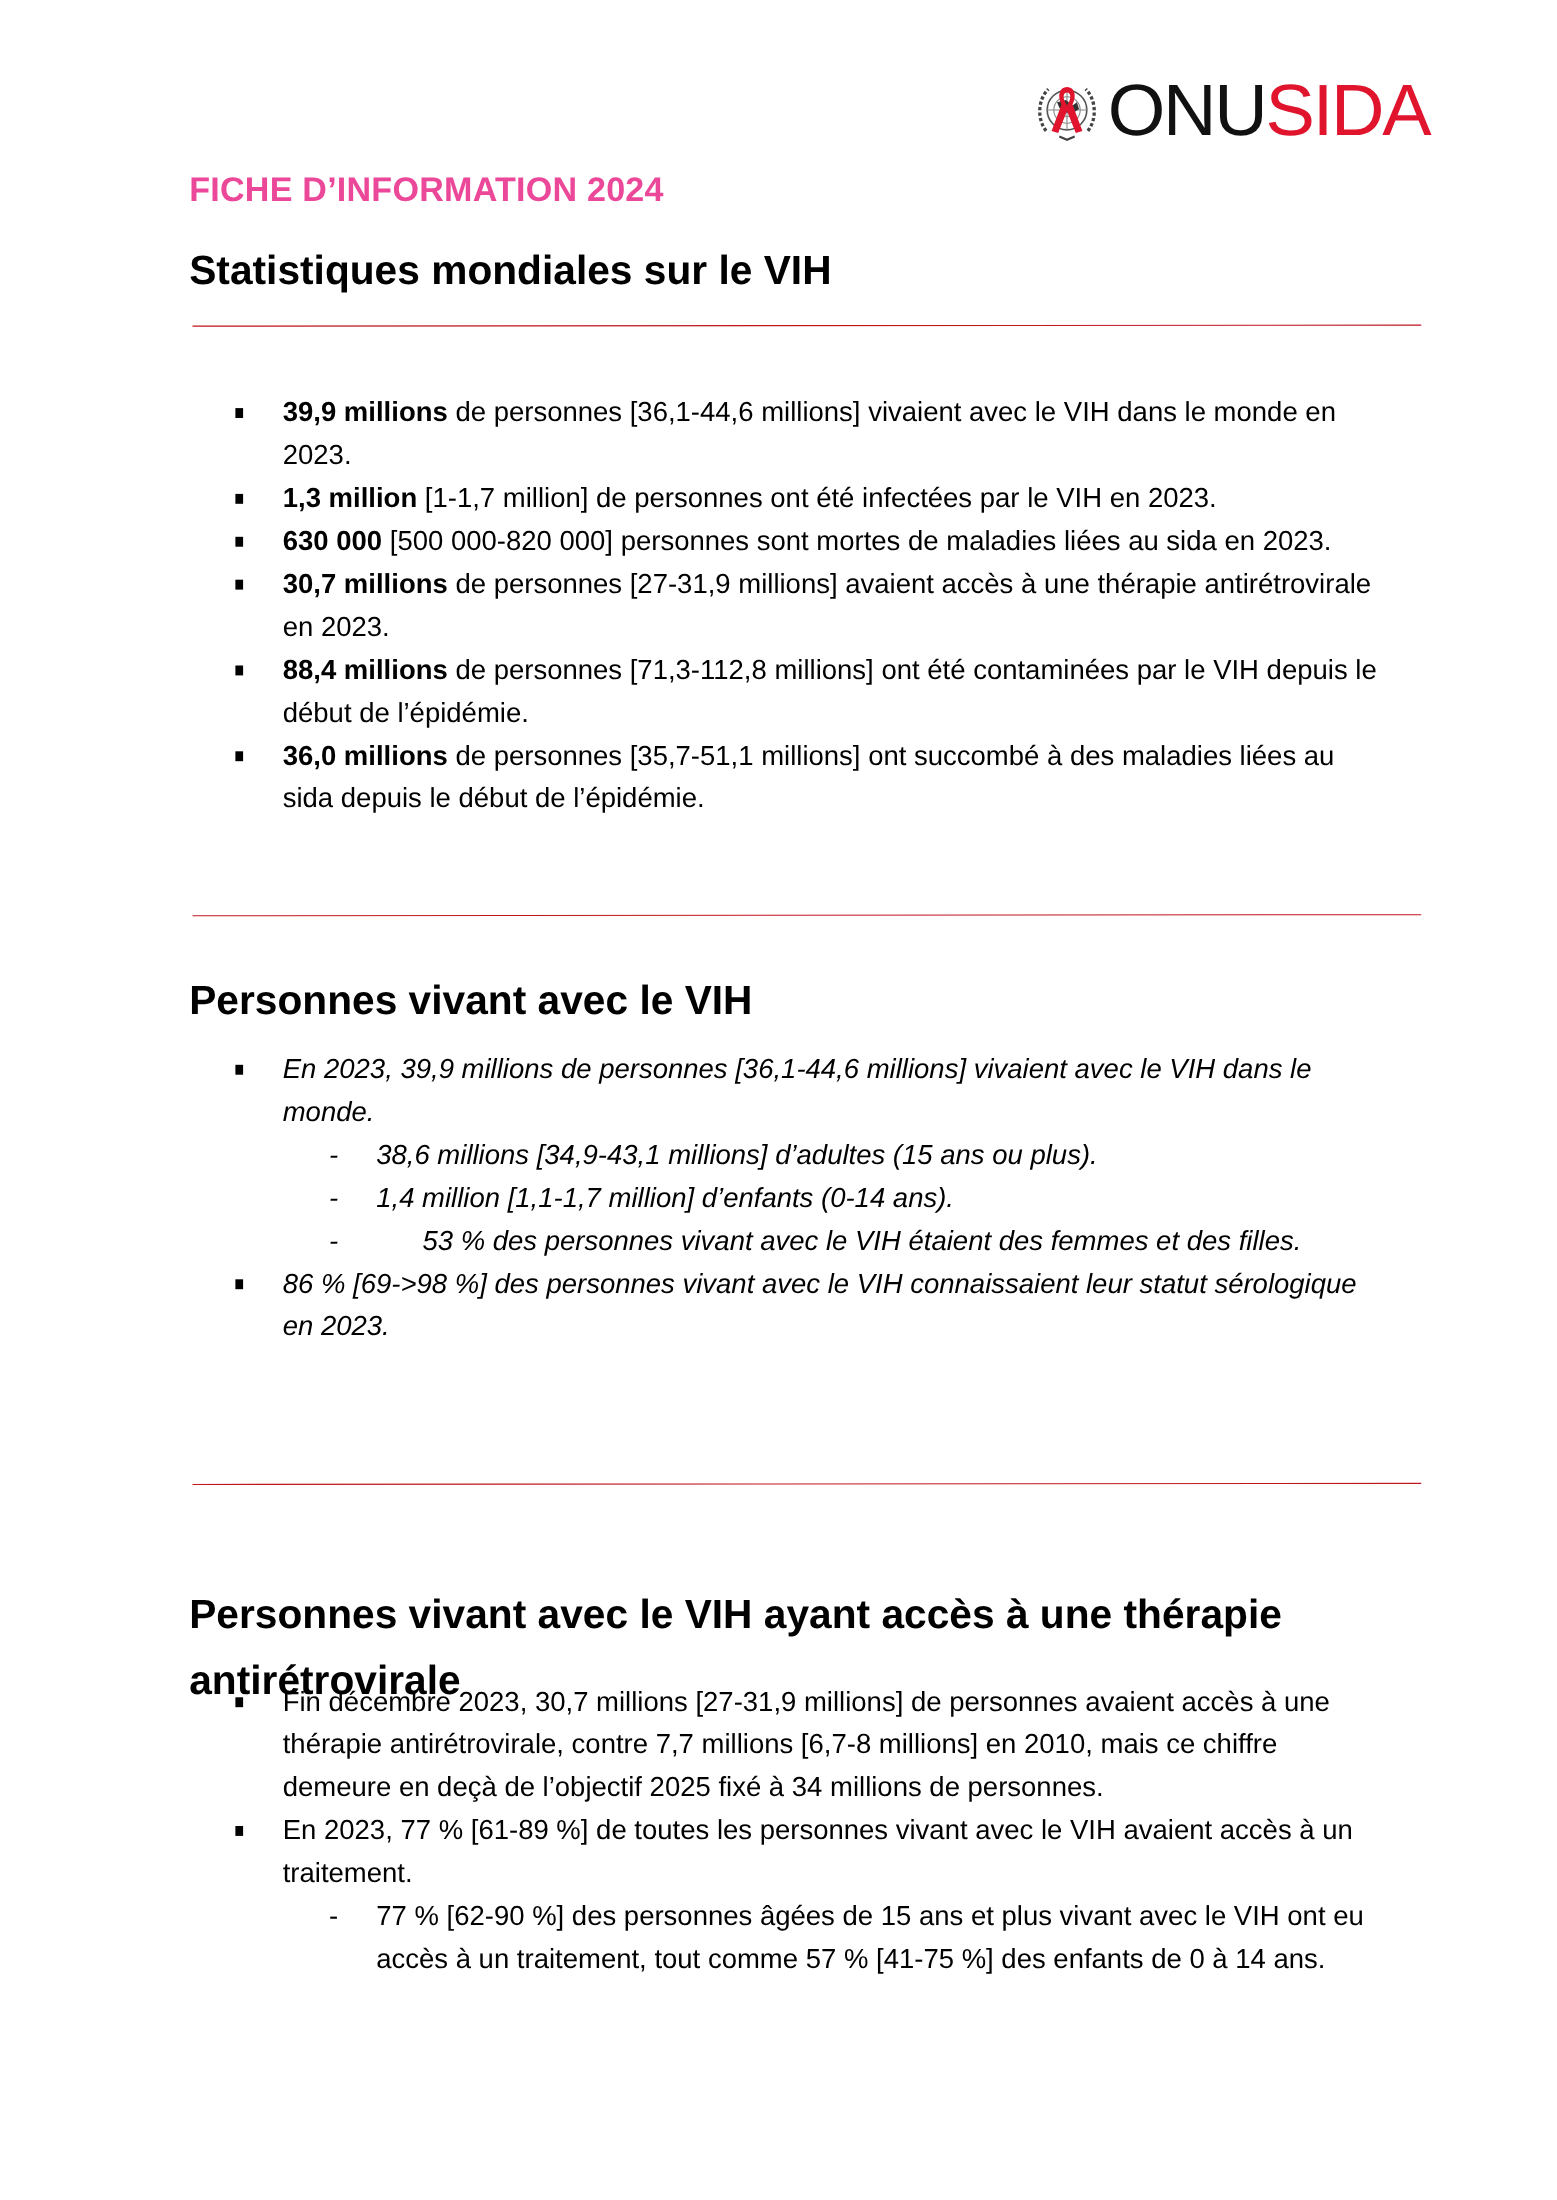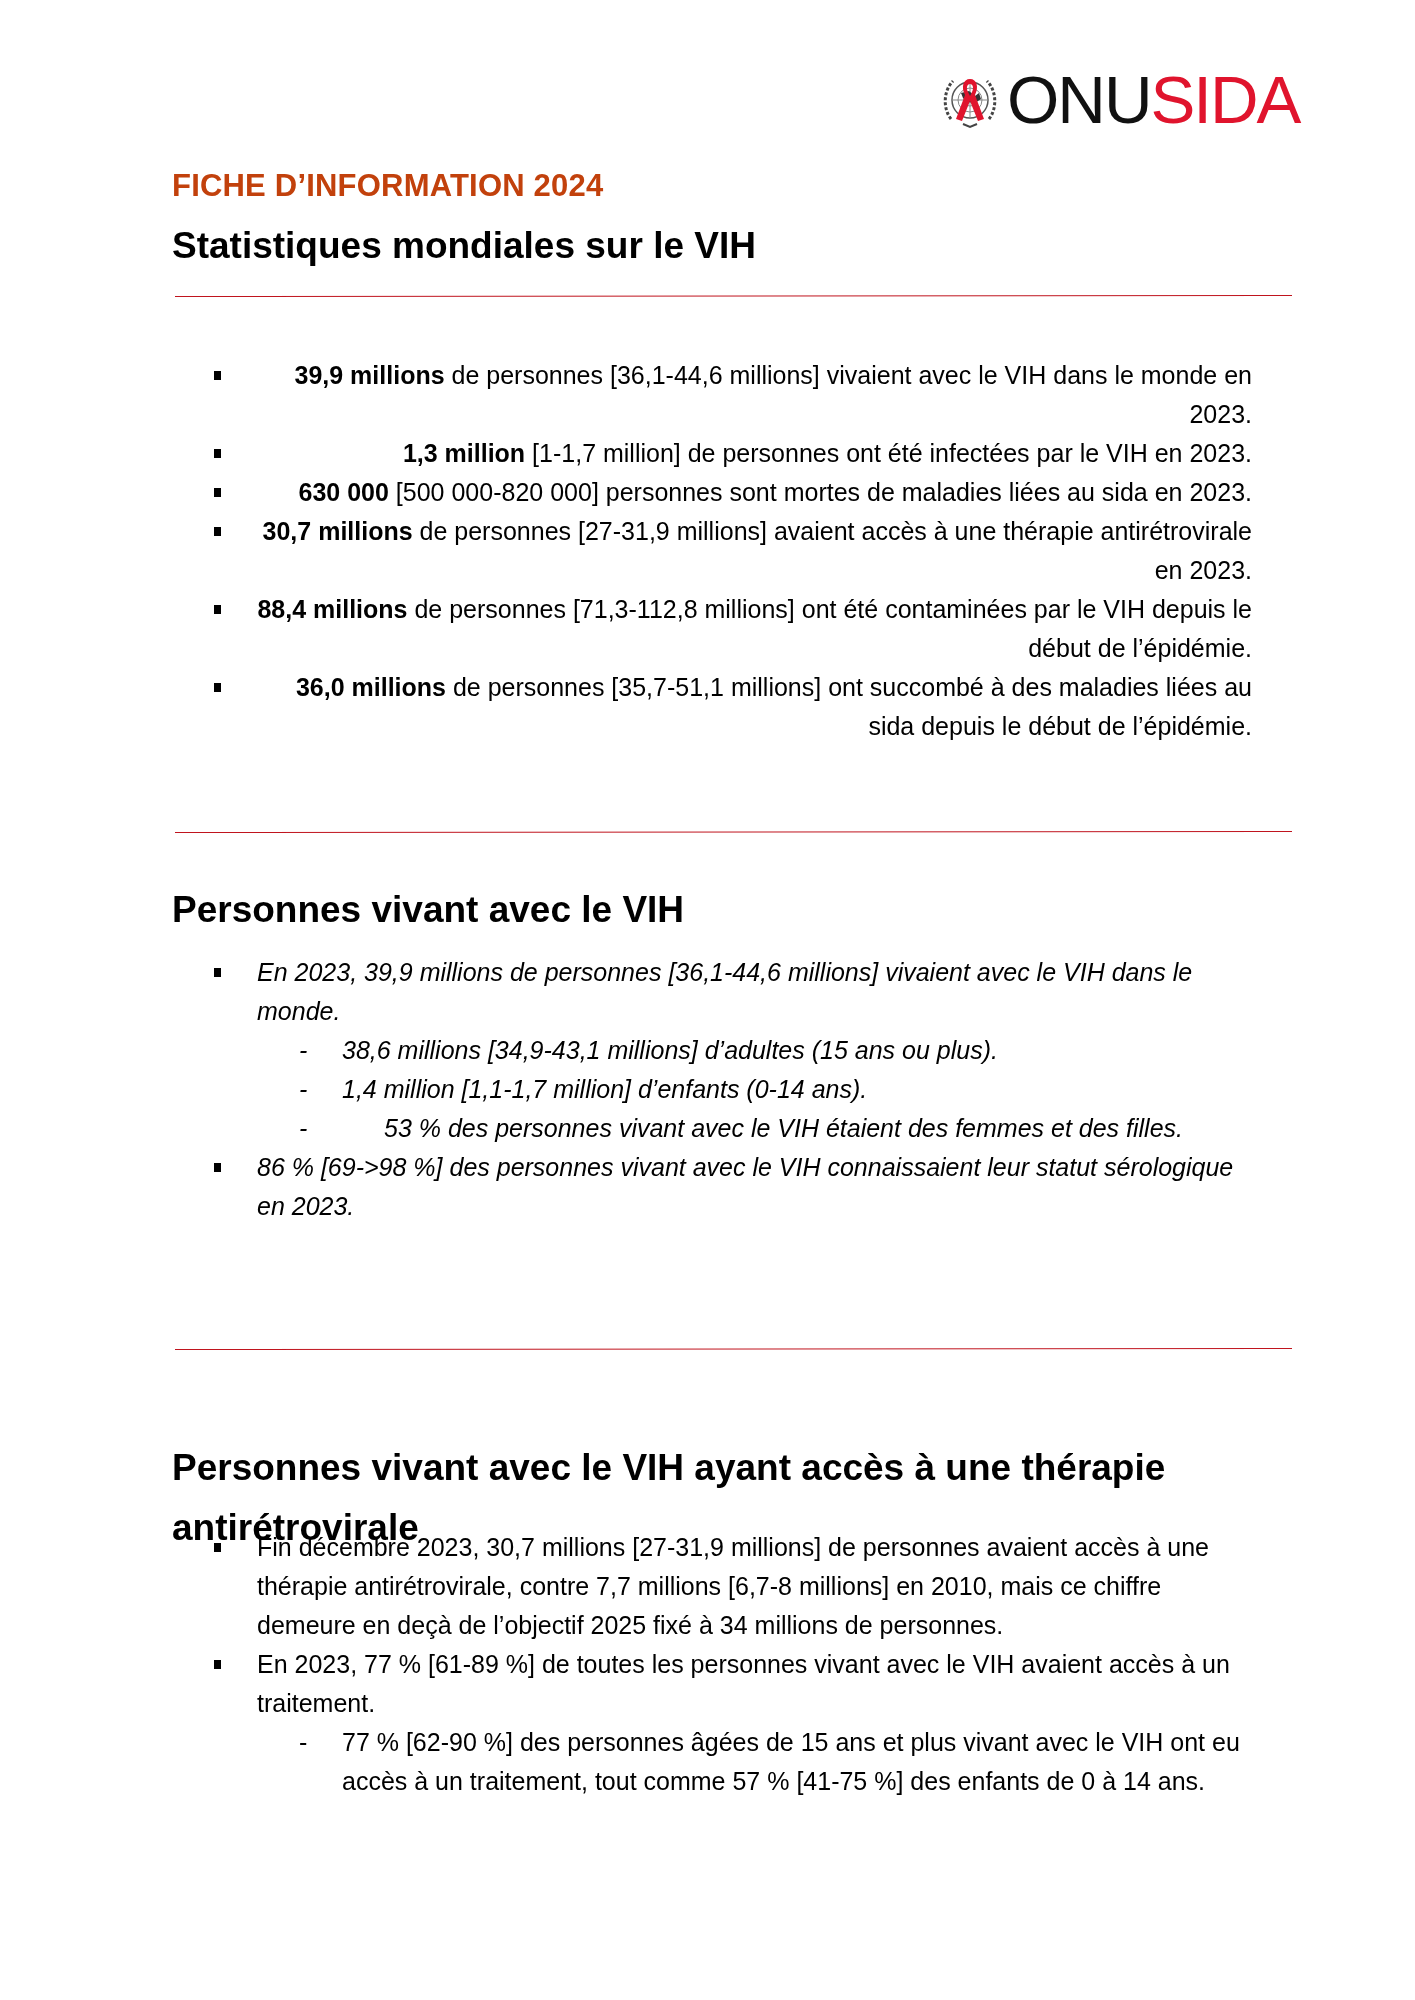--- a/index.html
+++ b/index.html
@@ -36,24 +36,24 @@
       line-height: 1;
       transform: scaleX(1.02);
       transform-origin: left center;
     }
     .logo-text .onu { color: #111111; }
     .logo-text .sida { color: #e0142d; }
 
     .doc-label {
       position: absolute;
       left: 172px;
-      top: 168px;
+      top: 155px;
       font-size: 31px;
       font-weight: bold;
-      color: #c2410c;
+      color: #ec4899;
       letter-spacing: 0.2px;
     }
     .title-main {
       position: absolute;
       left: 172px;
       top: 225px;
       font-size: 37px;
       font-weight: bold;
       margin: 0;
     }
@@ -135,21 +135,21 @@
     <path d="M24 55 L31 58 L38 55" fill="none" stroke="#444" stroke-width="2"></path>
   </svg>
   <div class="logo-text" data-name="logo-wordmark"><span class="onu" data-name="logo-text-onu">ONU</span><span class="sida" data-name="logo-text-sida">SIDA</span></div>
 </div>
 
 <div class="doc-label" data-name="document-label">FICHE D’INFORMATION 2024</div>
 <h1 class="title-main" data-name="page-title">Statistiques mondiales sur le VIH</h1>
 
 <div class="divider" style="top:296px;" data-name="section-divider"></div>
 
-<ul class="bullets" style="top:356px;text-align:right;" data-name="summary-list">
+<ul class="bullets" style="top:356px;" data-name="summary-list">
   <li data-name="summary-item" style="margin-bottom:0;">
     <span class="bullet-mark" data-name="bullet-icon"></span>
     <span class="bold" data-name="stat-value">39,9 millions</span><span data-name="stat-text"> de personnes [36,1-44,6 millions] vivaient avec le VIH dans le monde en 2023.</span>
   </li>
   <li data-name="summary-item">
     <span class="bullet-mark" data-name="bullet-icon"></span>
     <span class="bold" data-name="stat-value">1,3 million</span><span data-name="stat-text"> [1-1,7 million] de personnes ont été infectées par le VIH en 2023.</span>
   </li>
   <li data-name="summary-item">
     <span class="bullet-mark" data-name="bullet-icon"></span>

